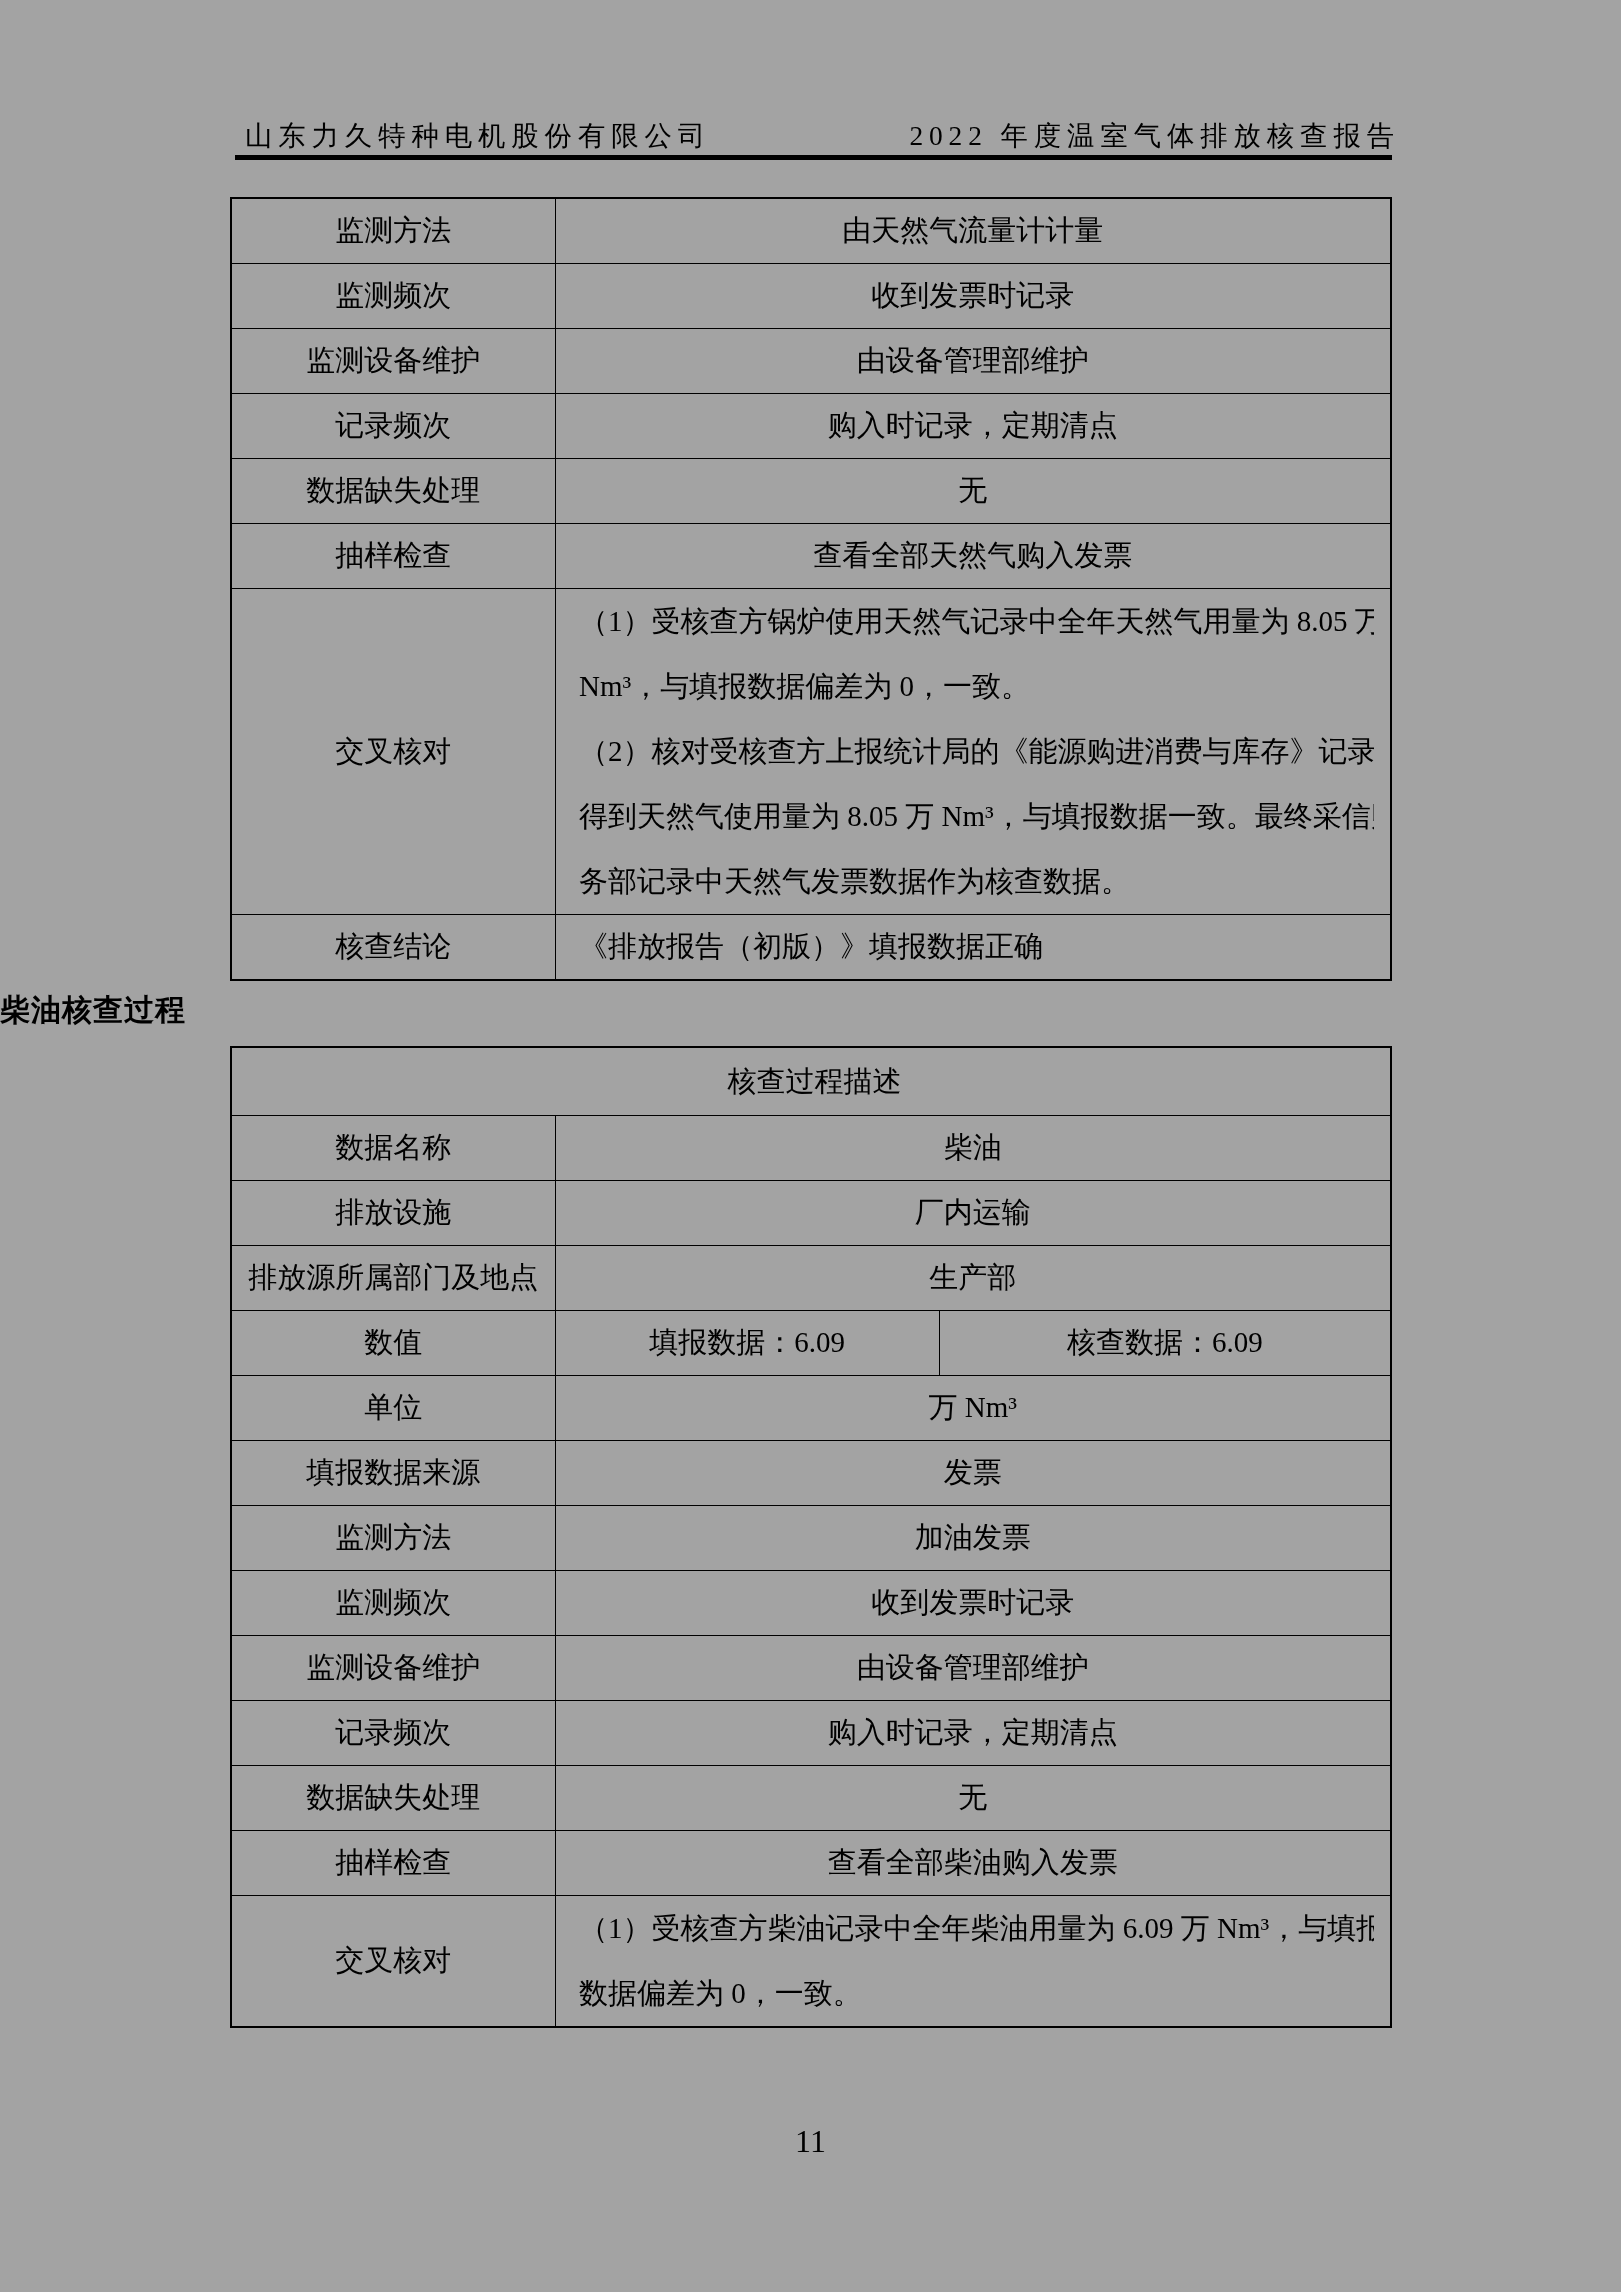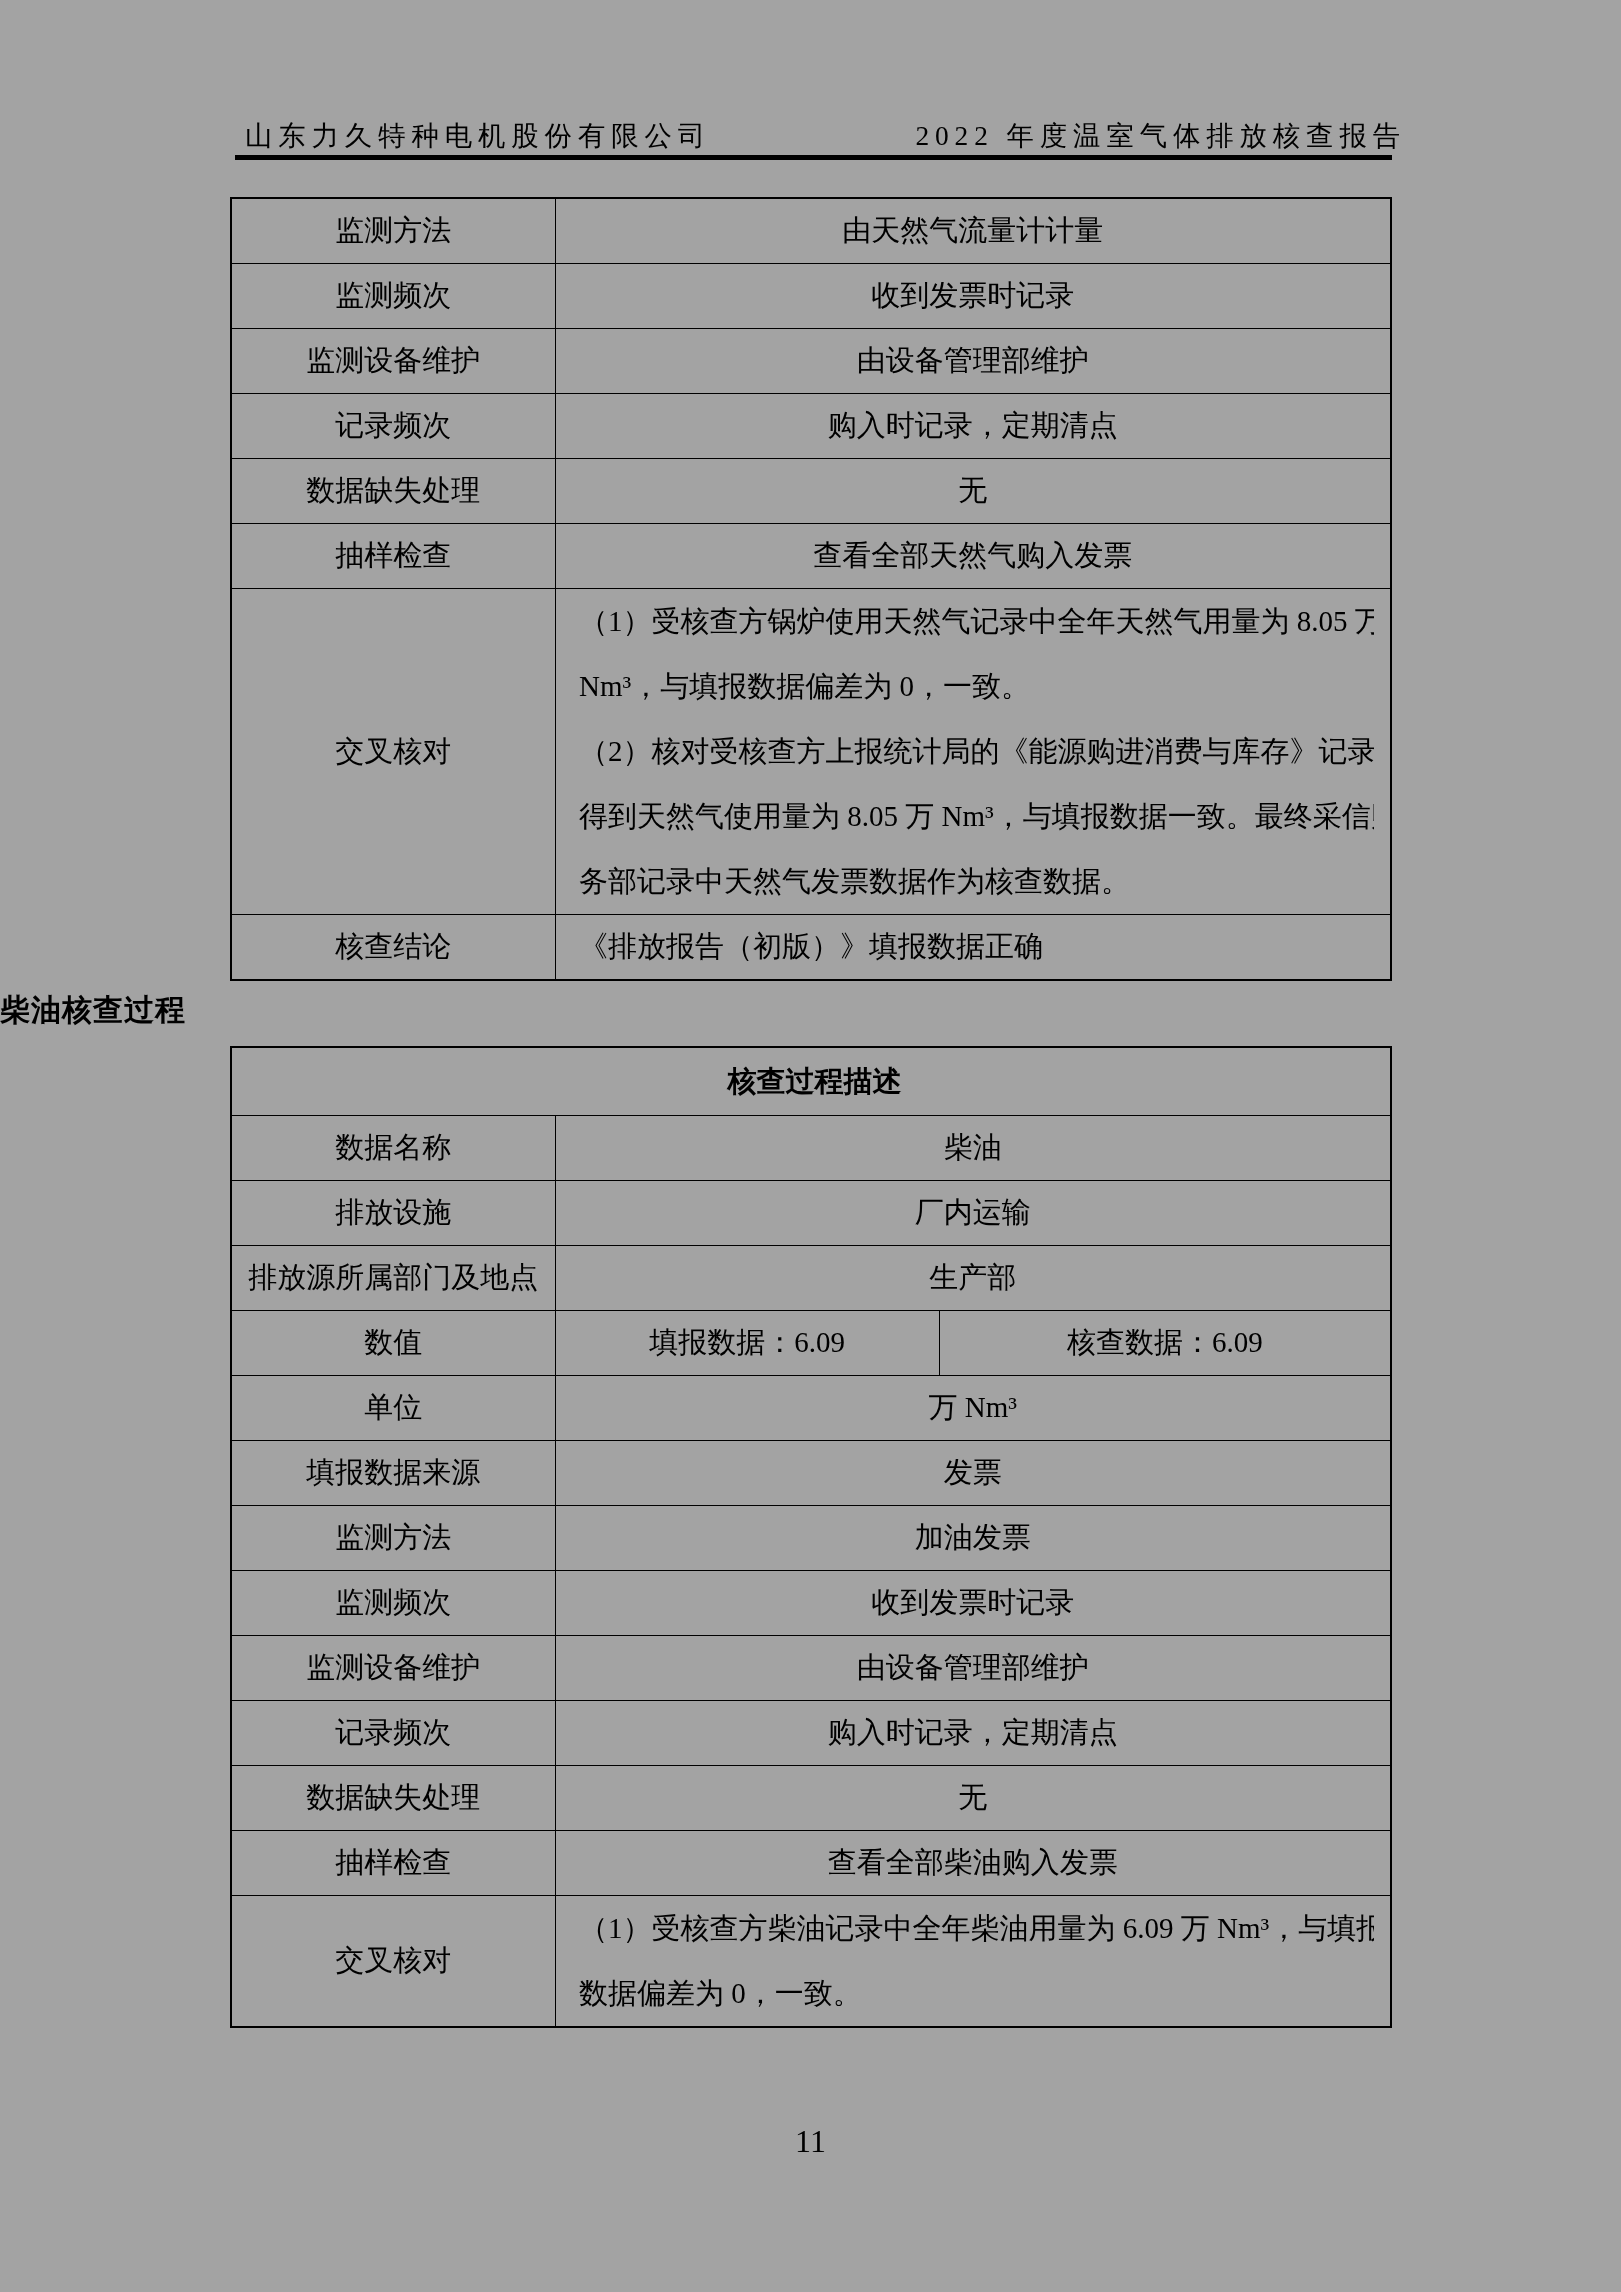--- a/index.html
+++ b/index.html
@@ -19,21 +19,21 @@
   .hdr-left {
     position: absolute;
     left: 245px;
     top: 118px;
     font-size: 27.4px;
     letter-spacing: 5.9px;
     white-space: nowrap;
   }
   .hdr-right {
     position: absolute;
-    right: 215px;
+    right: 221px;
     top: 118px;
     font-size: 27.4px;
     letter-spacing: 5.9px;
     white-space: nowrap;
   }
   .hdr-rule {
     position: absolute;
     left: 235px;
     top: 155px;
     width: 1157px;
@@ -56,21 +56,21 @@
   .c3 { width: 452px; }
   .vtable td {
     border: 1.5px solid #000000;
     text-align: center;
     vertical-align: middle;
     height: 64px;
     padding: 0;
     overflow: hidden;
   }
   .vtable td.th-cell {
-    font-weight: bold;
+    font-weight: normal;
     height: 67px;
     padding-left: 7px;
   }
   .vtable td.left {
     text-align: left;
     padding-left: 23.5px;
     padding-right: 13px;
     white-space: nowrap;
   }
   .vtable td.para-cell {

